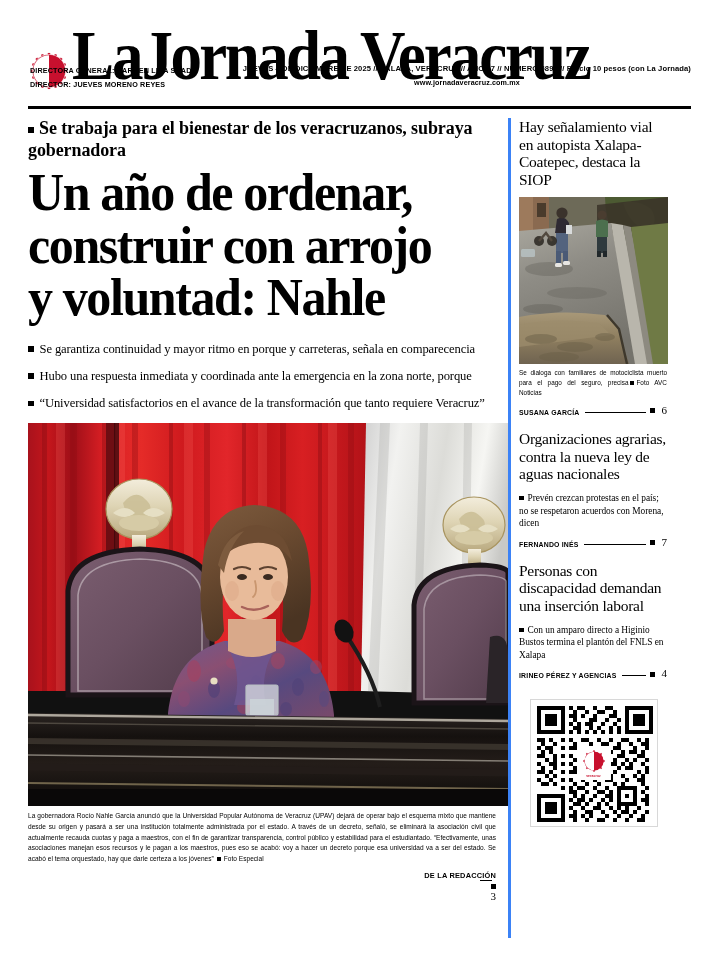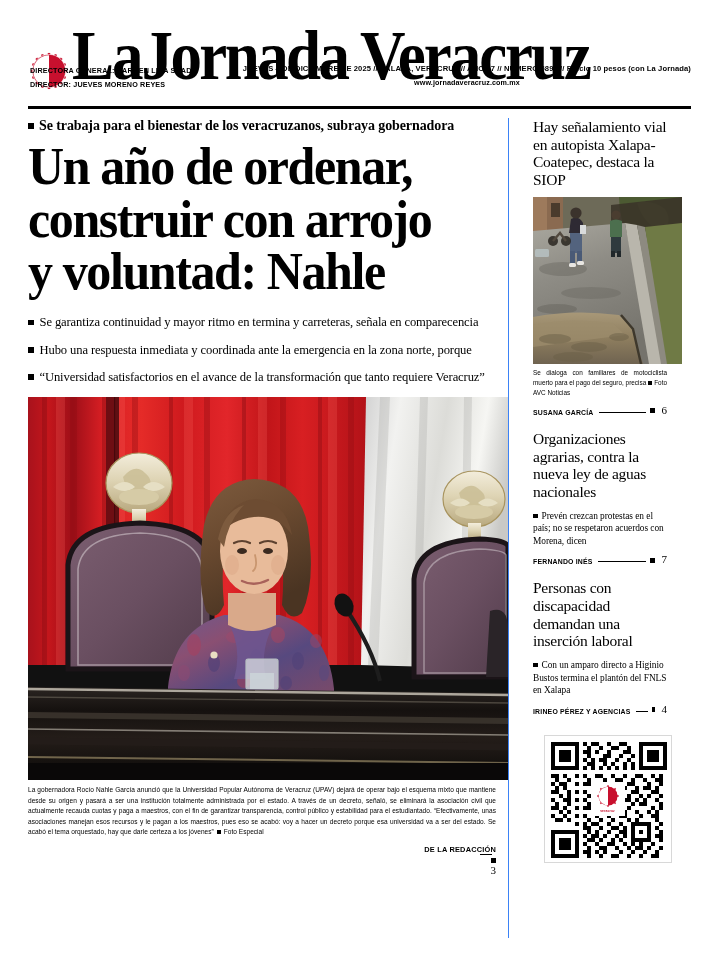--- a/index.html
+++ b/index.html
@@ -84,27 +84,27 @@
     display: flex;
     margin-top: 9px;
     height: 820px;
   }
   .col-main {
     width: 480px;
     padding-right: 12px;
   }
   .col-side {
     width: 159px;
-    border-left: 1px solid #3b82f6;
-    padding-left: 24px;
+    border-left: 3px solid #3b82f6;
+    padding-left: 8px;
   }
 
   
   .kicker {
-    font-size: 14px;
+    font-size: 18px;
     font-weight: bold;
     line-height: 1.2;
     margin: 0 0 6px 0;
     letter-spacing: -0.1px;
   }
   .sq {
     display: inline-block;
     width: 6px; height: 6px;
     background: #000;
     margin-right: 5px;
@@ -344,21 +344,21 @@
 
       <p class="kicker"><span class="sq"></span><span>Se trabaja para el bienestar de los veracruzanos, subraya gobernadora</span></p>
 
       <h2 class="headline">
         <div>Un año de ordenar,</div>
         <div>construir con arrojo</div>
         <div>y voluntad: Nahle</div>
       </h2>
 
       <ul class="bullets">
-        <li><span class="sq"></span><span>Se garantiza continuidad y mayor ritmo en termina y carreteras, señala en comparecencia</span></li>
+        <li><span class="sq"></span><span>Se garantiza continuidad y mayor ritmo en porque y carreteras, señala en comparecencia</span></li>
         <li><span class="sq"></span><span>Hubo una respuesta inmediata y coordinada ante la emergencia en la zona norte, porque</span></li>
         <li><span class="sq"></span><span>“Universidad satisfactorios en el avance de la transformación que tanto requiere Veracruz”</span></li>
       </ul>
 
       <div class="photo-main">
         <svg viewBox="0 0 480 383" width="480" height="383">
           <defs>
             <linearGradient id="curtain" x1="0" y1="0" x2="1" y2="0">
               <stop offset="0%" stop-color="#a8121c"></stop>
               <stop offset="6%" stop-color="#c4161c"></stop>

